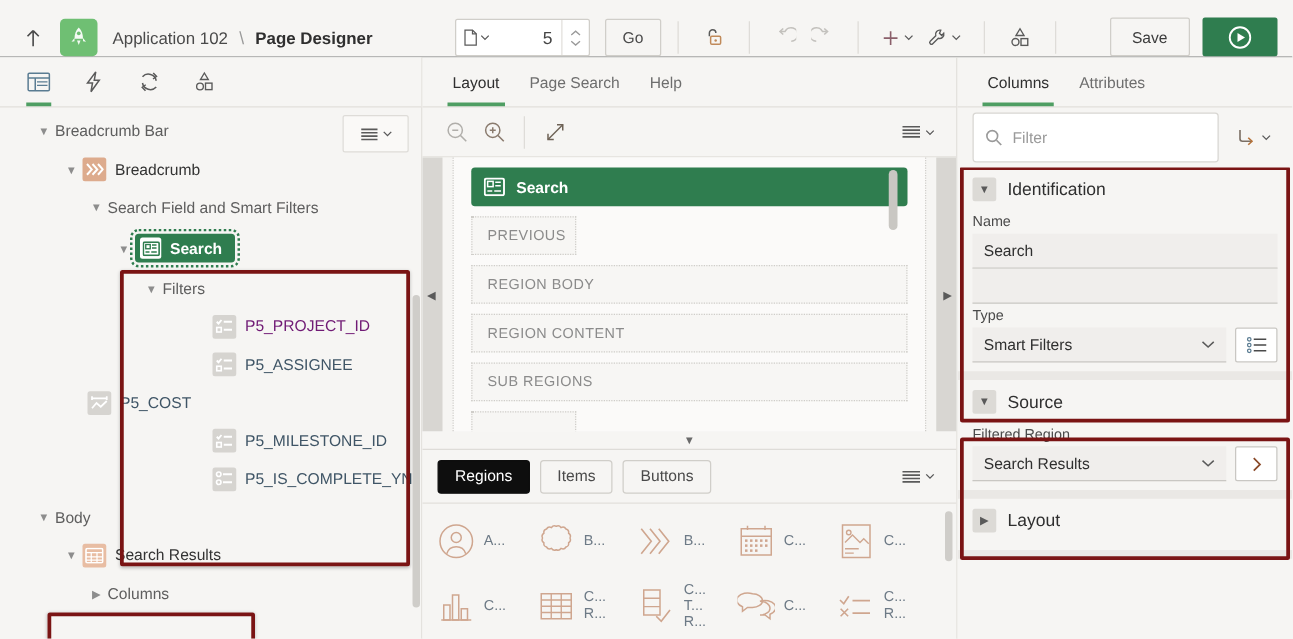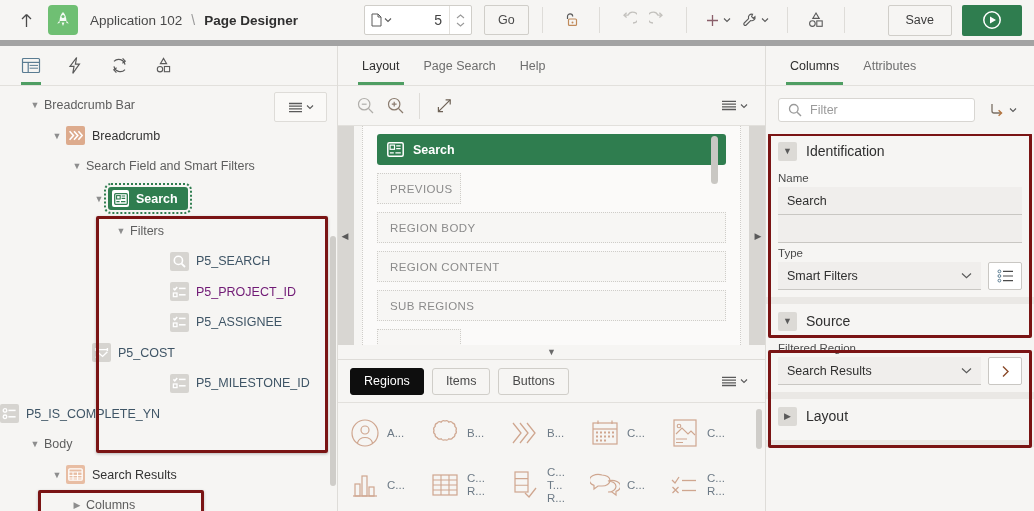--- a/index.html
+++ b/index.html
@@ -7,22 +7,22 @@
   body {
     width:1034px; height:511px; overflow:hidden;
     font-family:"Liberation Sans", sans-serif;
     font-size:12px; color:#3c3c3c; background:#f6f5f3;
   }
   .app { width:1034px; height:511px; display:flex; flex-direction:column; }
 
   
   .header {
     height:46px; flex:0 0 46px; background:#f6f5f3;
-    border-bottom:6px solid #a3a3a3;
-    display:flex; align-items:center;
+    border-bottom:1px solid #a3a3a3;
+    display:flex; align-items:flex-end;
   }
   .hdr-left { display:flex; align-items:center; width:340px; padding-left:14px; }
   .up-arrow {
     width:24px; height:24px; display:flex; align-items:center; justify-content:center;
     color:#4a4a4a; font-size:16px; cursor:pointer;
   }
   .app-logo {
     width:30px; height:30px; border-radius:4px; background:#6fbf73;
     margin-left:10px; display:flex; align-items:center; justify-content:center;
   }
@@ -186,21 +186,21 @@
   .gal-scroll { position:absolute; right:3px; top:6px; width:6px; height:40px; background:#cfcdc9; border-radius:3px; }
 
   
   .right { flex:1; min-width:0; display:flex; flex-direction:column; background:#f6f5f3; position:relative; }
   .rtabs { height:40px; flex:0 0 40px; display:flex; align-items:center; padding-left:12px; border-bottom:1px solid #e2e0dc; }
   .rtab { height:39px; padding:0 12px; display:flex; align-items:center; font-size:12.5px; color:#6e6e6e; cursor:pointer; position:relative; }
   .rtab.active { color:#2f2f2f; }
   .rtab.active::after { content:""; position:absolute; bottom:0; left:8px; right:8px; height:3px; background:#4f9e63; }
   .rfilter { height:48px; flex:0 0 48px; display:flex; align-items:center; padding:0 12px; gap:8px; }
   .filter-input {
-    flex:1; height:24px; background:#fff; border:1px solid #d8d6d2; border-radius:3px;
+    flex:1; height:40px; background:#fff; border:1px solid #d8d6d2; border-radius:3px;
     display:flex; align-items:center; padding:0 9px; gap:8px; color:#9a9a9a; font-size:12.5px;
   }
   .rprops { flex:1; overflow:hidden; padding:0 0 0 0; position:relative; }
   .prop-group { padding:0 12px; }
   .grp-hdr { display:flex; align-items:center; gap:9px; height:34px; }
   .grp-tw {
     width:19px; height:19px; background:#dcdad6; border-radius:2px; color:#5a5a5a;
     display:flex; align-items:center; justify-content:center; font-size:9px; cursor:pointer;
   }
   .grp-title { font-size:14px; color:#2f2f2f; }
@@ -410,29 +410,20 @@
             </span>
             <span style="font-size:12.5px;font-weight:bold">Search</span>
           </span>
         </div>
 
         <div class="tnode" style="padding-left:112px">
           <div class="tw">▼</div>
           <span class="tlabel">Filters</span>
         </div>
 
-        <div class="tnode" style="padding-left:170px">
-          <span class="ticon" style="background:#d6d4d0">
-            <svg width="15" height="15" viewBox="0 0 15 15">
-                <circle cx="6.4" cy="6.4" r="4.1" fill="none" stroke="#fff" stroke-width="1.6"></circle>
-                <path d="M9.6 9.6 L13 13" stroke="#fff" stroke-width="1.8"></path>
-              </svg>
-          </span>
-          <span class="tlabel" style="color:#3f5566">P5_SEARCH</span>
-        </div>
 
         <div class="tnode" style="padding-left:170px">
           <span class="ticon" style="background:#d6d4d0">
             <svg width="15" height="14" viewBox="0 0 15 14">
                 <path d="M1.4 3.4 L2.8 4.8 L5.2 2" fill="none" stroke="#fff" stroke-width="1.5"></path>
                 <path d="M7 3.4 H13.6" stroke="#fff" stroke-width="1.5"></path>
                 <rect x="1.4" y="8" width="3.6" height="3.6" fill="none" stroke="#fff" stroke-width="1.3"></rect>
                 <path d="M7 9.8 H13.6" stroke="#fff" stroke-width="1.5"></path>
               </svg>
           </span>
@@ -444,21 +435,21 @@
             <svg width="15" height="14" viewBox="0 0 15 14">
                 <path d="M1.4 3.4 L2.8 4.8 L5.2 2" fill="none" stroke="#fff" stroke-width="1.5"></path>
                 <path d="M7 3.4 H13.6" stroke="#fff" stroke-width="1.5"></path>
                 <rect x="1.4" y="8" width="3.6" height="3.6" fill="none" stroke="#fff" stroke-width="1.3"></rect>
                 <path d="M7 9.8 H13.6" stroke="#fff" stroke-width="1.5"></path>
               </svg>
           </span>
           <span class="tlabel" style="color:#3f5566">P5_ASSIGNEE</span>
         </div>
 
-        <div class="tnode" style="padding-left:92px">
+        <div class="tnode" style="padding-left:70px">
           <span class="ticon" style="background:#d6d4d0">
             <svg width="15" height="14" viewBox="0 0 15 14">
                 <path d="M1.6 2 V5 M13.4 2 V5 M1.6 3.6 H13.4" stroke="#fff" stroke-width="1.4"></path>
                 <path d="M1.6 11.6 L5.2 7.4 L8.6 10.4 L13.4 5.8" fill="none" stroke="#fff" stroke-width="1.4"></path>
               </svg>
           </span>
           <span class="tlabel" style="color:#3f5566">P5_COST</span>
         </div>
 
         <div class="tnode" style="padding-left:170px">
@@ -466,21 +457,21 @@
             <svg width="15" height="14" viewBox="0 0 15 14">
                 <path d="M1.4 3.4 L2.8 4.8 L5.2 2" fill="none" stroke="#fff" stroke-width="1.5"></path>
                 <path d="M7 3.4 H13.6" stroke="#fff" stroke-width="1.5"></path>
                 <rect x="1.4" y="8" width="3.6" height="3.6" fill="none" stroke="#fff" stroke-width="1.3"></rect>
                 <path d="M7 9.8 H13.6" stroke="#fff" stroke-width="1.5"></path>
               </svg>
           </span>
           <span class="tlabel" style="color:#3f5566">P5_MILESTONE_ID</span>
         </div>
 
-        <div class="tnode" style="">
+        <div class="tnode" style="padding-left:170px">
           <span class="ticon" style="background:#d6d4d0">
             <svg width="15" height="14" viewBox="0 0 15 14">
                 <circle cx="3" cy="3.4" r="1.8" fill="none" stroke="#fff" stroke-width="1.3"></circle>
                 <path d="M6.4 3.4 H13.6" stroke="#fff" stroke-width="1.5"></path>
                 <circle cx="3" cy="9.8" r="1.8" fill="none" stroke="#fff" stroke-width="1.3"></circle>
                 <path d="M6.4 9.8 H13.6" stroke="#fff" stroke-width="1.5"></path>
               </svg>
           </span>
           <span class="tlabel" style="color:#3f5566">P5_IS_COMPLETE_YN</span>
         </div>

